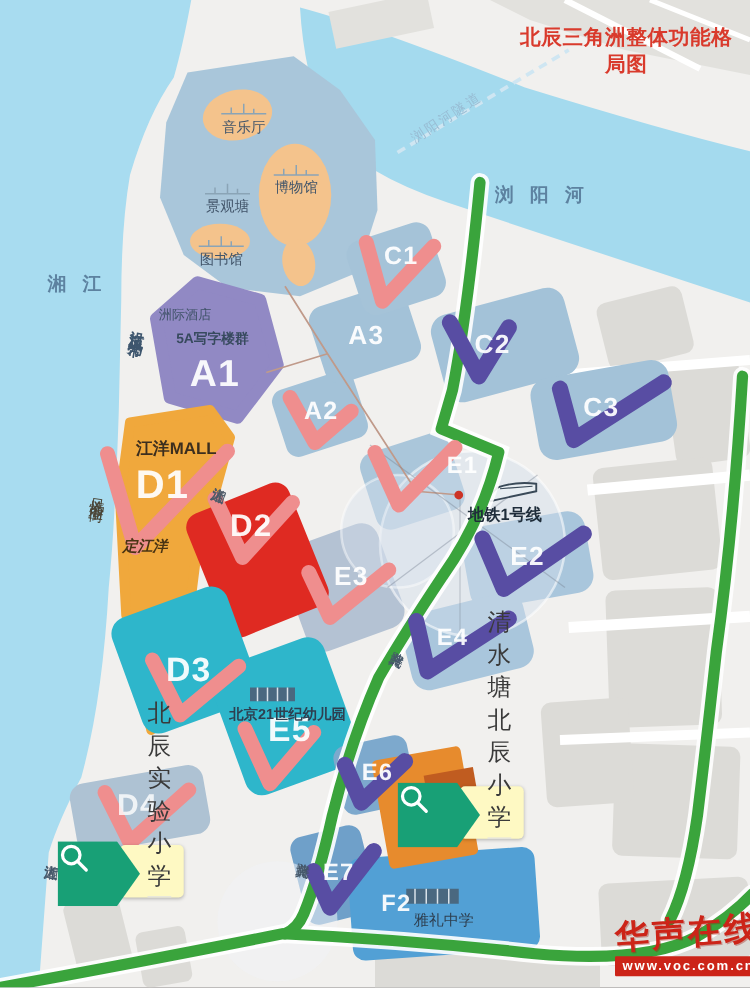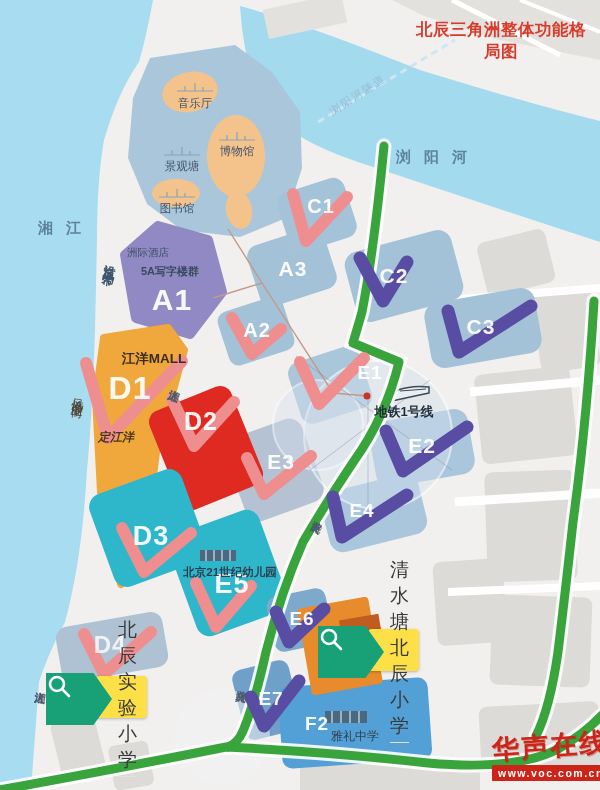--- a/index.html
+++ b/index.html
@@ -9,23 +9,23 @@
   #stage svg{position:absolute;left:0;top:0;}
   .lab{position:absolute;white-space:nowrap;transform:translate(-50%,-50%);
        color:#42556a;font-size:11.5px;line-height:1.05;z-index:30;}
   .vlab{writing-mode:vertical-rl;transform:translate(-50%,-50%);}
   .zl{position:absolute;transform:translate(-50%,-50%);color:rgba(255,255,255,.93);
       font-weight:bold;font-size:21px;z-index:25;letter-spacing:1px;}
   .river-lab{font-size:15px;font-weight:bold;color:#5d82a0;letter-spacing:13px;z-index:10;}
   .title{position:absolute;left:408px;top:19px;width:186px;text-align:center;
          font-size:16.5px;font-weight:bold;color:#d93a2c;letter-spacing:.5px;z-index:40;}
   .search-tag{position:absolute;height:52px;z-index:50;cursor:pointer;}
-  .search-tag .box{position:absolute;left:50px;top:3px;height:42px;background:#fde047;
+  .search-tag .box{position:absolute;left:50px;top:3px;height:42px;background:#fef9c3;
         border-radius:4px;box-shadow:0 1px 3px rgba(0,0,0,.25);display:flex;
-        align-items:center;padding:0 10px 0 22px;}
+        align-items:flex-end;padding:0 10px 0 22px;}
   .search-tag .box span{font-size:19px;color:#3a3a3a;border-bottom:1px solid #e2e2e2;
         padding-bottom:3px;}
   .search-tag .tag{position:absolute;left:0;top:0;width:66px;height:52px;background:#18a076;
         clip-path:polygon(0 0,72% 0,100% 50%,72% 100%,0 100%);display:flex;
         align-items:center;justify-content:flex-start;padding-left:12px;box-sizing:border-box;}
   .wm{position:absolute;z-index:60;}
   .wm .brand{font-size:27px;font-weight:bold;color:#cc2418;transform:rotate(-4deg);
        font-family:"Liberation Serif","DejaVu Serif",serif;letter-spacing:2px;
        text-shadow:1px 1px 0 rgba(160,20,10,.35);}
   .wm .bar{margin-top:1px;background:#cc2418;color:#fff;font-size:10.5px;font-weight:bold;
@@ -169,21 +169,21 @@
 <div class="lab river-lab" style="left:66px;top:228px;">湘江</div>
 <div class="lab river-lab" style="left:438px;top:157px;">浏阳河</div>
 <div class="lab" style="left:358px;top:95px;transform:translate(-50%,-50%) rotate(-33deg);color:#98bdd4;font-size:11px;letter-spacing:2px;">浏阳河隧道</div>
 
 <div class="lab" style="left:195px;top:103px;">音乐厅</div>
 <div class="lab" style="left:237px;top:151px;">博物馆</div>
 <div class="lab" style="left:182px;top:166px;">景观塘</div>
 <div class="lab" style="left:177px;top:208px;">图书馆</div>
 <div class="lab" style="left:148px;top:253px;font-size:10.5px;color:#3f5268;">洲际酒店</div>
 <div class="lab" style="left:170px;top:272px;font-size:11px;font-weight:bold;color:#374a5e;">5A写字楼群</div>
-<div class="lab" style="left:141px;top:359px;font-size:13.5px;font-weight:bold;color:#3c2e1e;margin-left:13px;">江洋MALL</div>
+<div class="lab" style="left:141px;top:359px;font-size:13.5px;font-weight:bold;color:#3c2e1e;">江洋MALL</div>
 <div class="lab" style="left:116px;top:437px;font-size:12px;color:#4a3413;font-weight:bold;font-style:italic;">定江洋</div>
 <div class="lab" style="left:230px;top:572px;font-size:11.5px;font-weight:bold;color:#2e3f50;">北京21世纪幼儿园</div>
 <div class="lab" style="left:355px;top:736px;font-size:12px;font-weight:normal;color:#2e3f50;">雅礼中学</div>
 <div class="lab" style="left:404px;top:412px;font-size:13px;font-weight:bold;color:#1f2d3a;">地铁1号线</div>
 
 <div class="lab vlab" style="left:111px;top:261px;font-size:12px;font-weight:bold;color:#3e566e;letter-spacing:2px;transform:translate(-50%,-50%) rotate(10deg);">沿江风光带</div>
 <div class="lab vlab" style="left:79px;top:394px;font-size:12px;color:#4a4436;letter-spacing:2px;transform:translate(-50%,-50%) rotate(8deg);">风情商业街</div>
 <div class="lab vlab" style="left:179px;top:382px;font-size:11.5px;color:#4c5a68;transform:translate(-50%,-50%) rotate(20deg);">湘江大道</div>
 <div class="lab vlab" style="left:42px;top:683px;font-size:11.5px;color:#46586a;transform:translate(-50%,-50%) rotate(8deg);">湘江大道</div>
 <div class="lab vlab" style="left:322px;top:514px;font-size:11px;color:#46586a;transform:translate(-50%,-50%) rotate(25deg);">黄兴北路</div>

